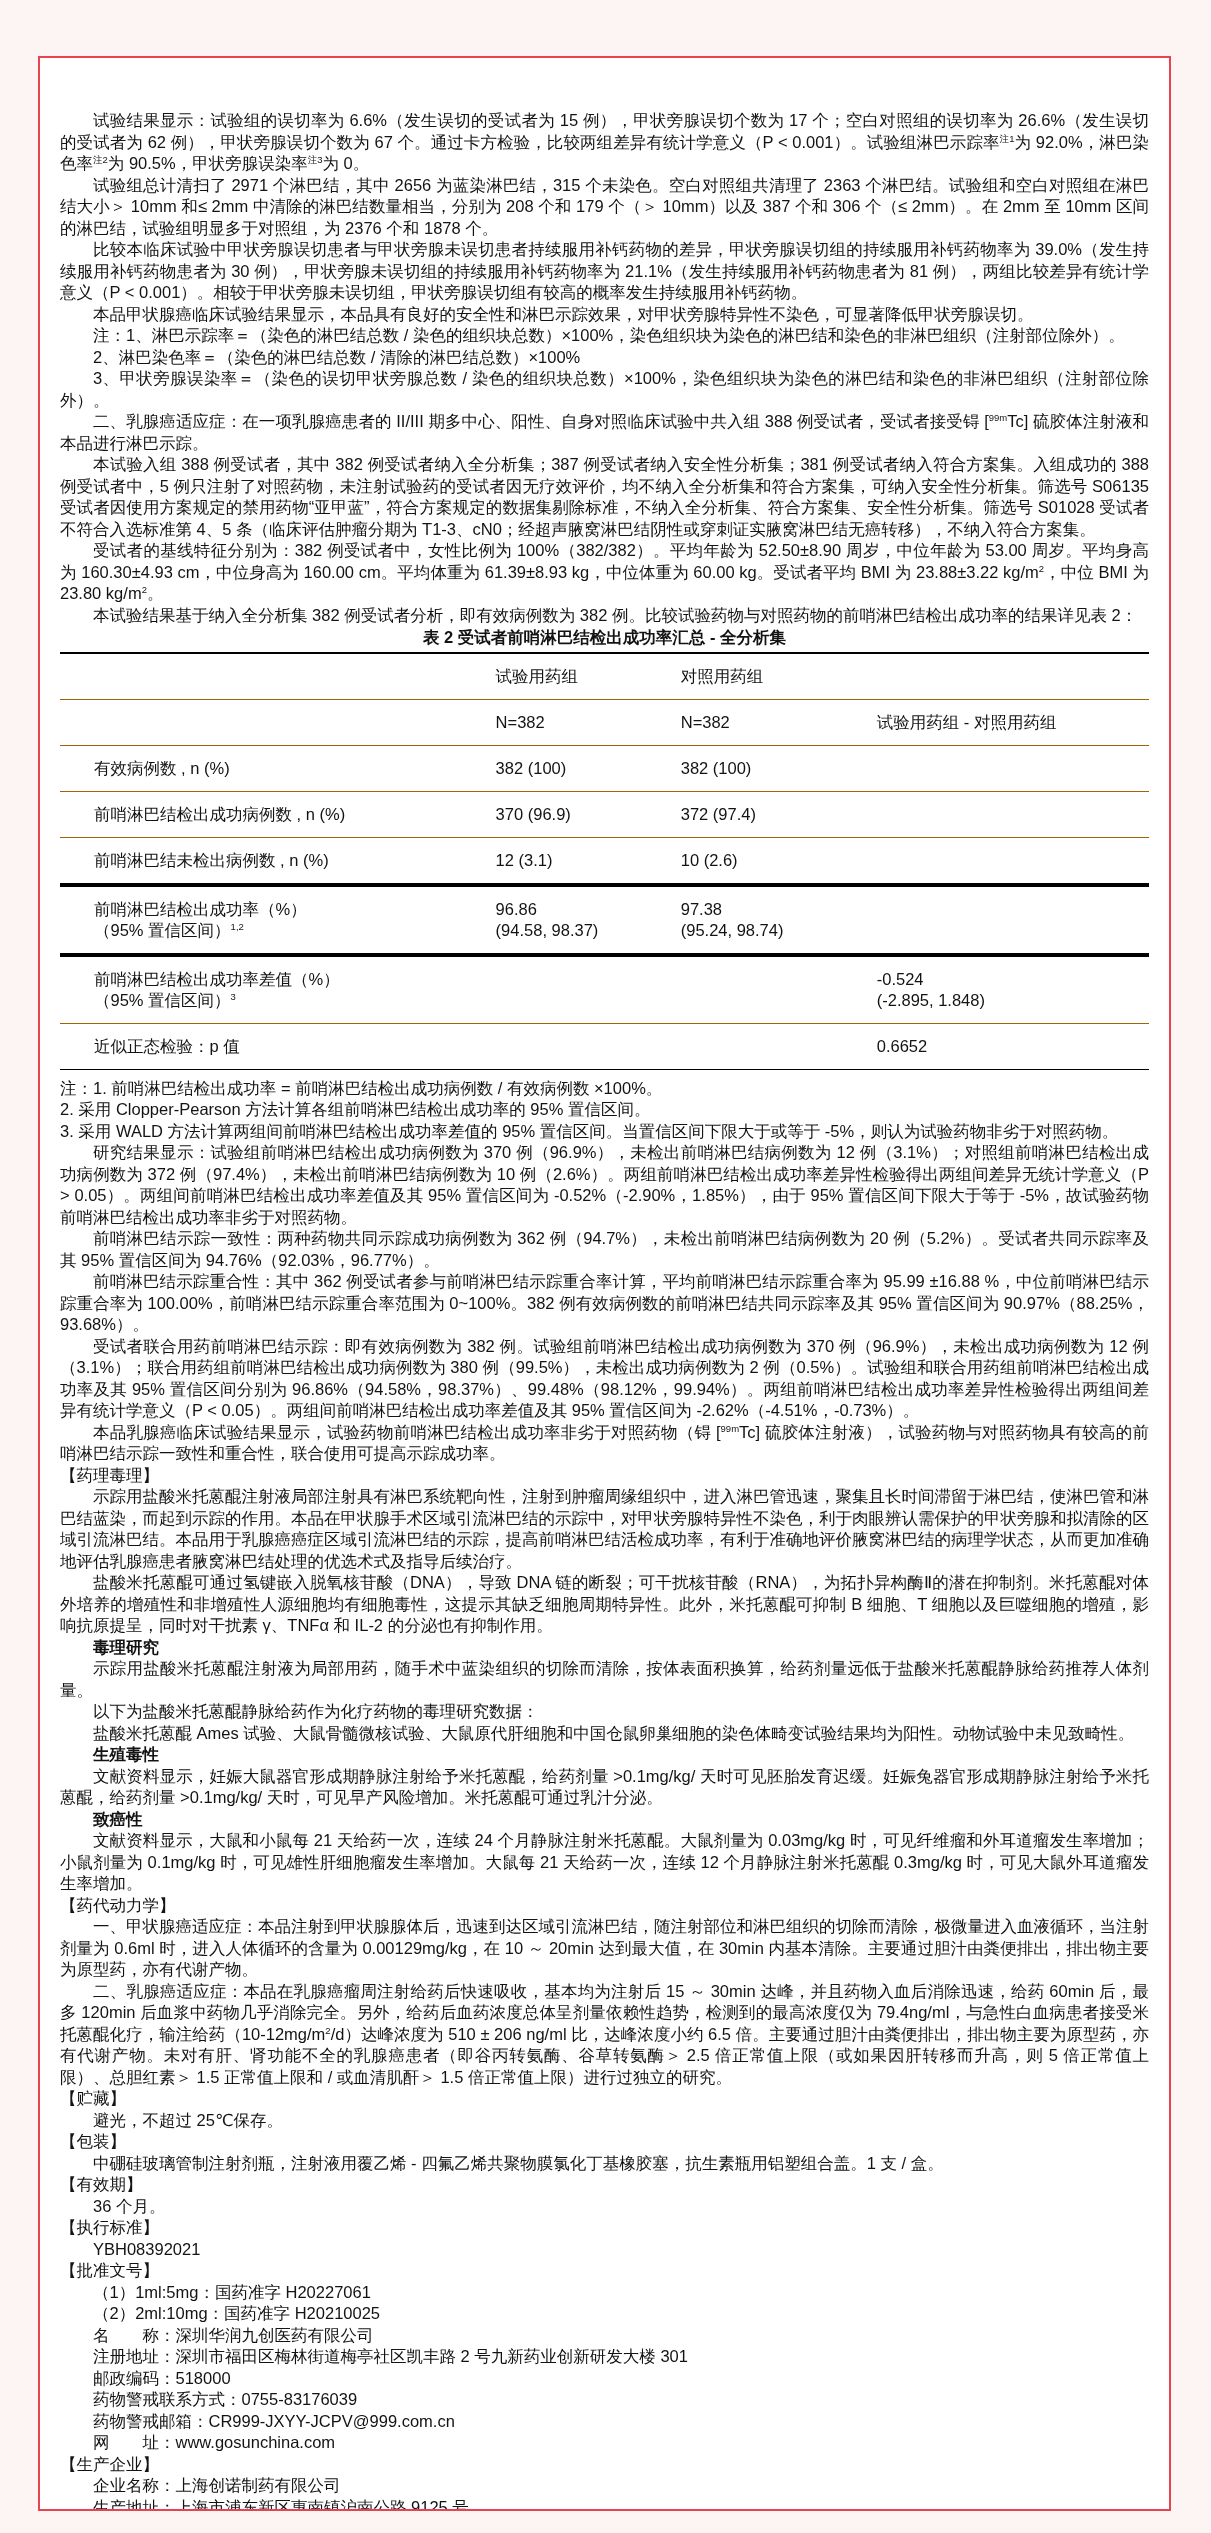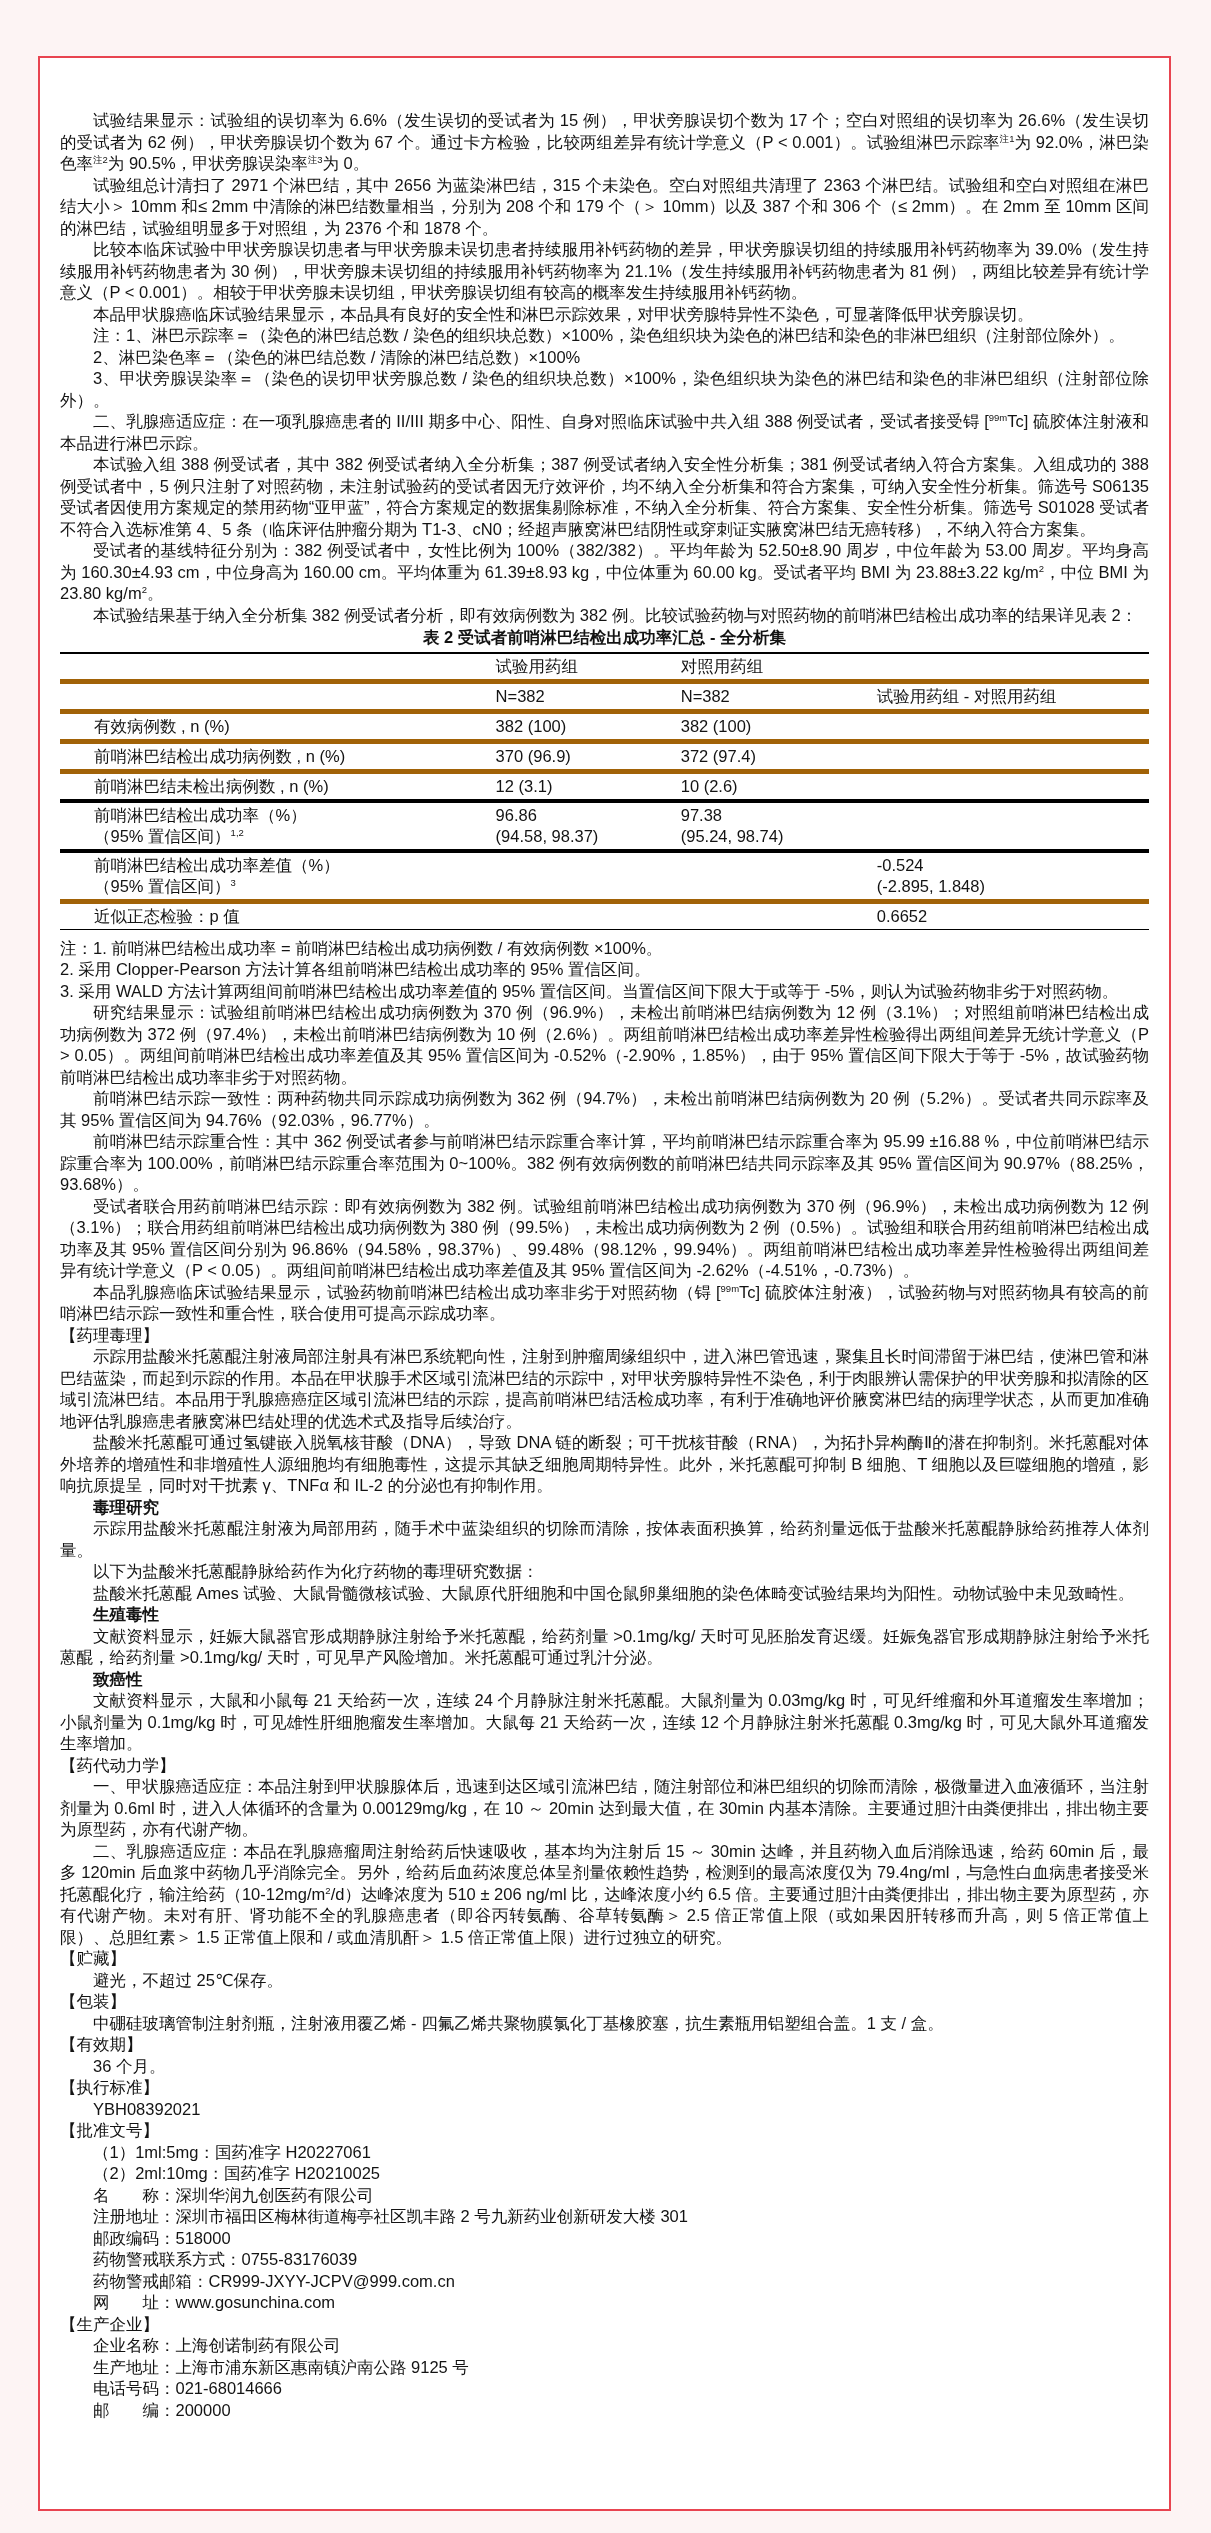--- a/index.html
+++ b/index.html
@@ -30,22 +30,22 @@
   .blk.note{text-indent:0}
   .blk.h{font-weight:normal;text-indent:0}
   .blk.sub{font-weight:bold;text-indent:0;padding-left:2em;text-align:left}
   .blk.caption{text-align:center;text-indent:0;font-weight:bold;margin:1px 0 3px 0}
   sup{font-size:9.5px;line-height:0;vertical-align:super}
 
   .tbl{margin:2px 0 8px 0}
   .tsec{border-top:2px solid #000;border-bottom:2px solid #000}
   .tsec + .tsec{}
   .tsec:last-child{border-bottom-width:1px}
-  .trow{display:flex;padding:2px 0;text-align:left}
-  .trow + .trow{border-top:5px solid #a16207}
+  .trow{display:flex;padding:12px 0;text-align:left}
+  .trow + .trow{border-top:1px solid #a16207}
   .tcell{box-sizing:border-box;line-height:21px}
   .tcell .tline{min-height:21px}
   .c0{width:40%;padding-left:34px}
   .c1{width:17%}
   .c2{width:18%}
   .c3{width:25%}
 </style>
 </head>
 <body>
 

